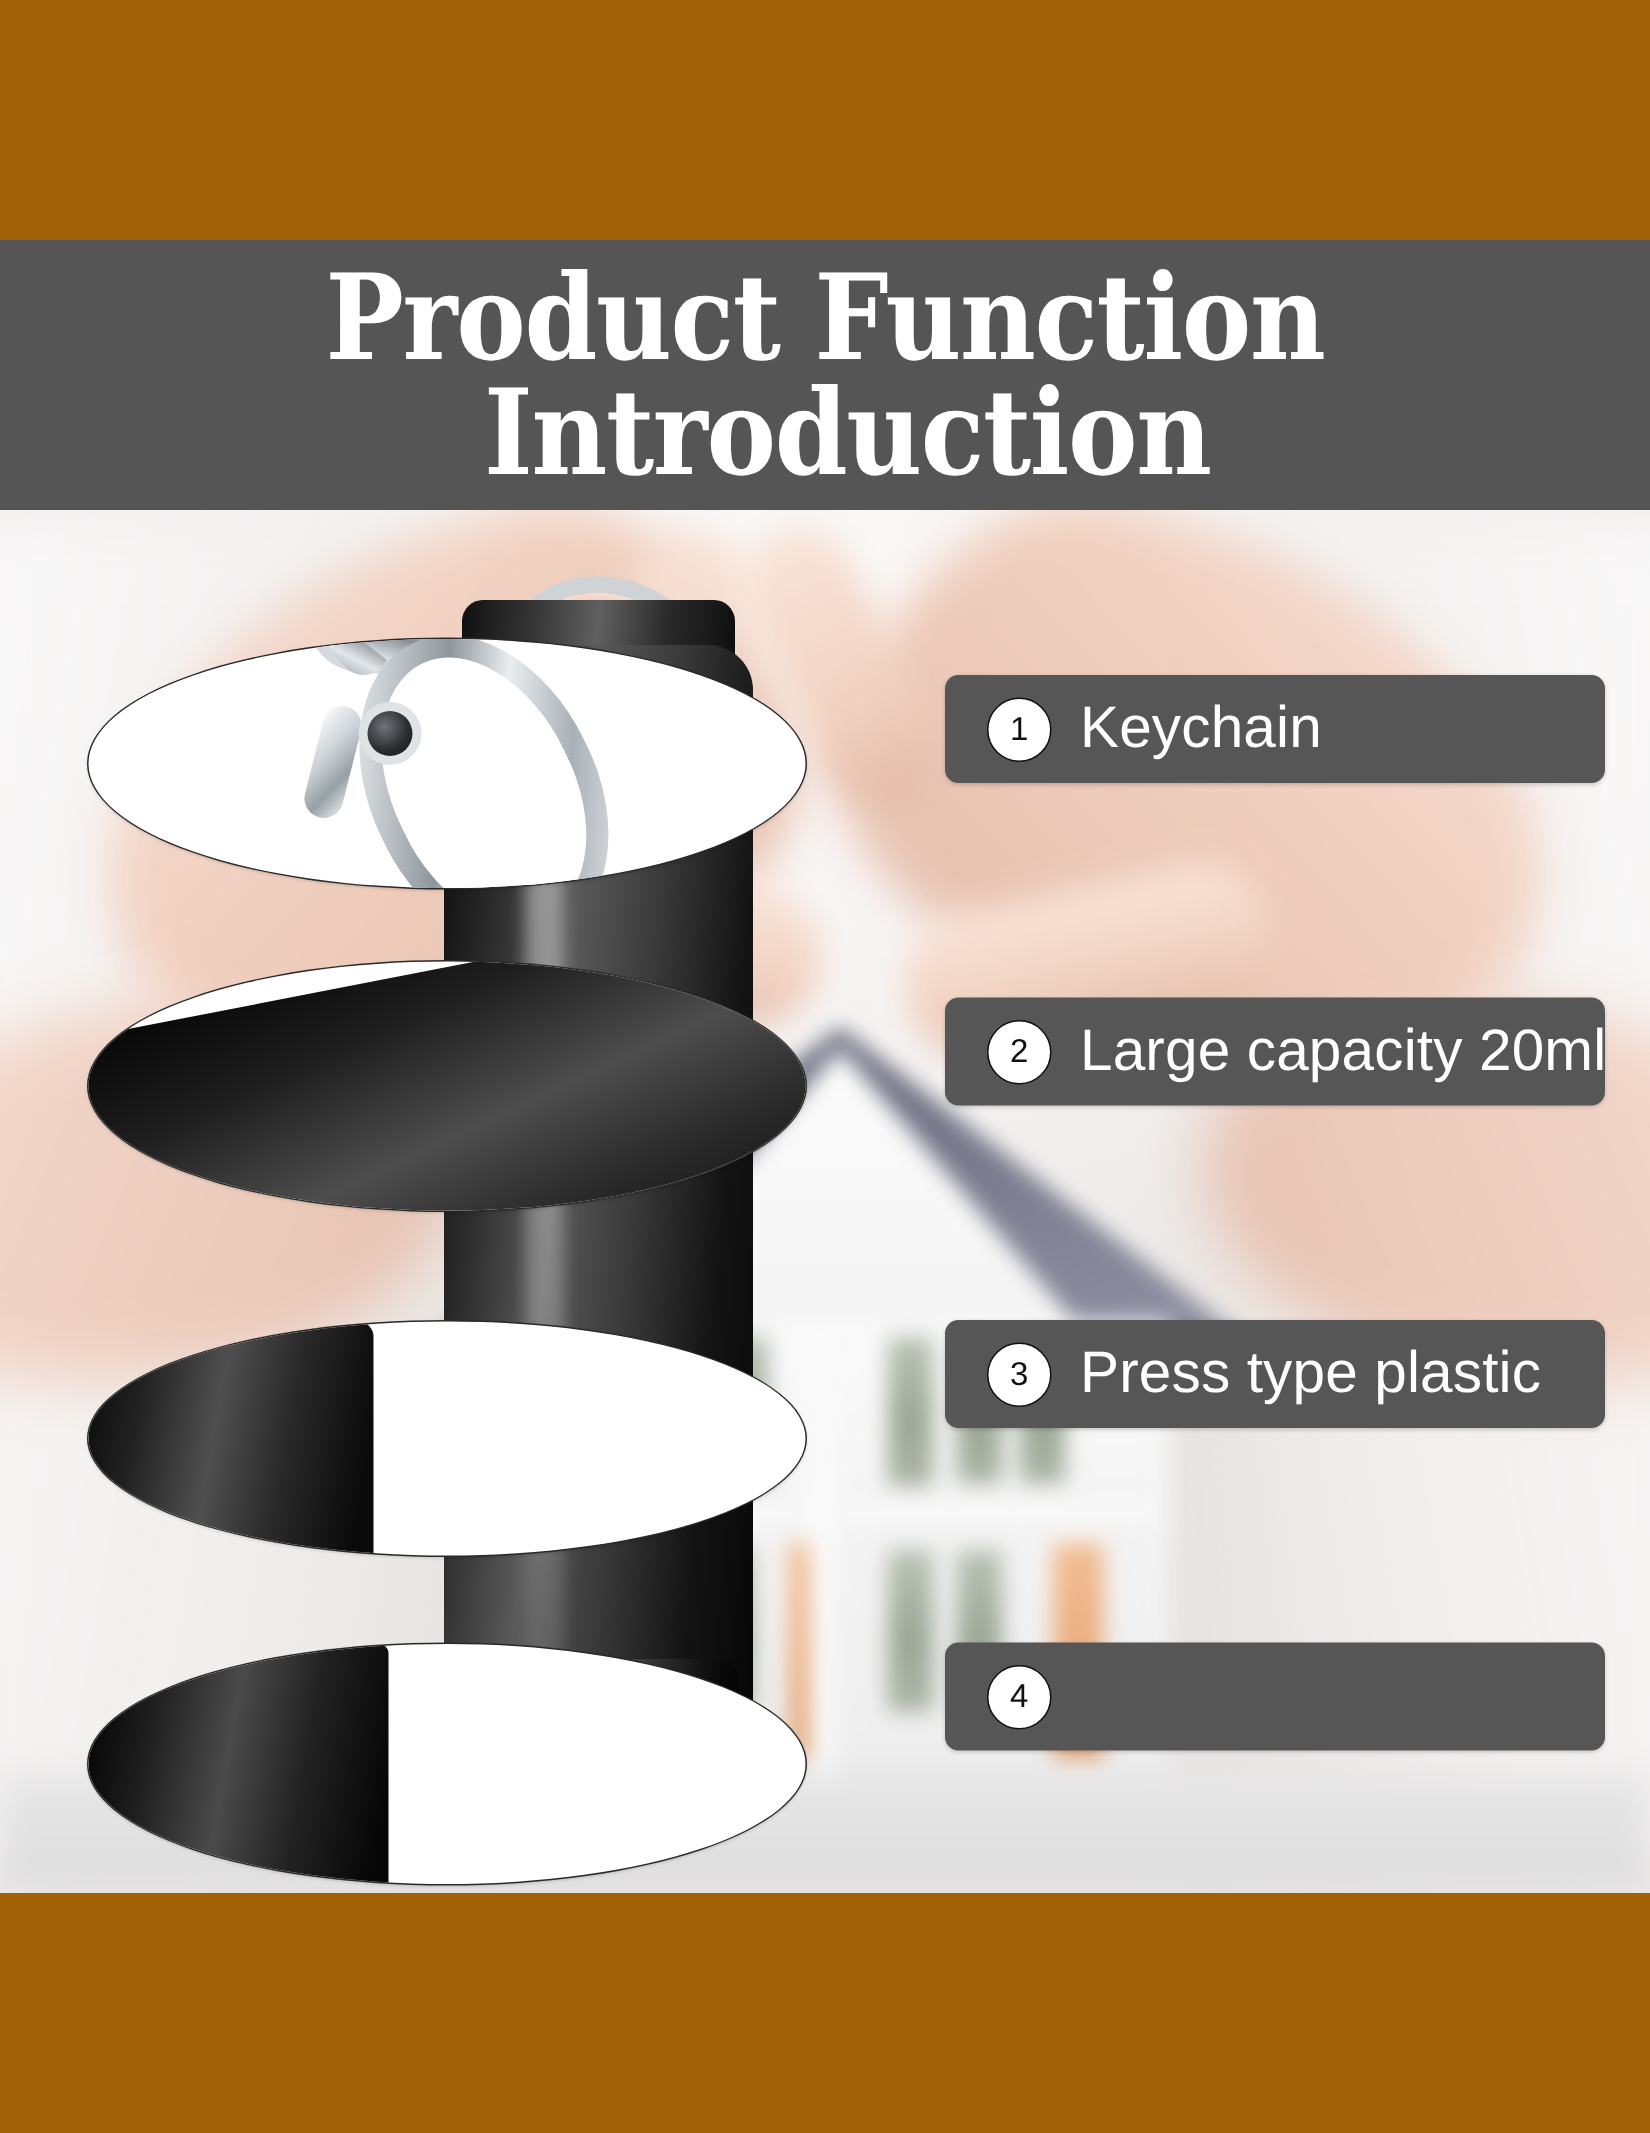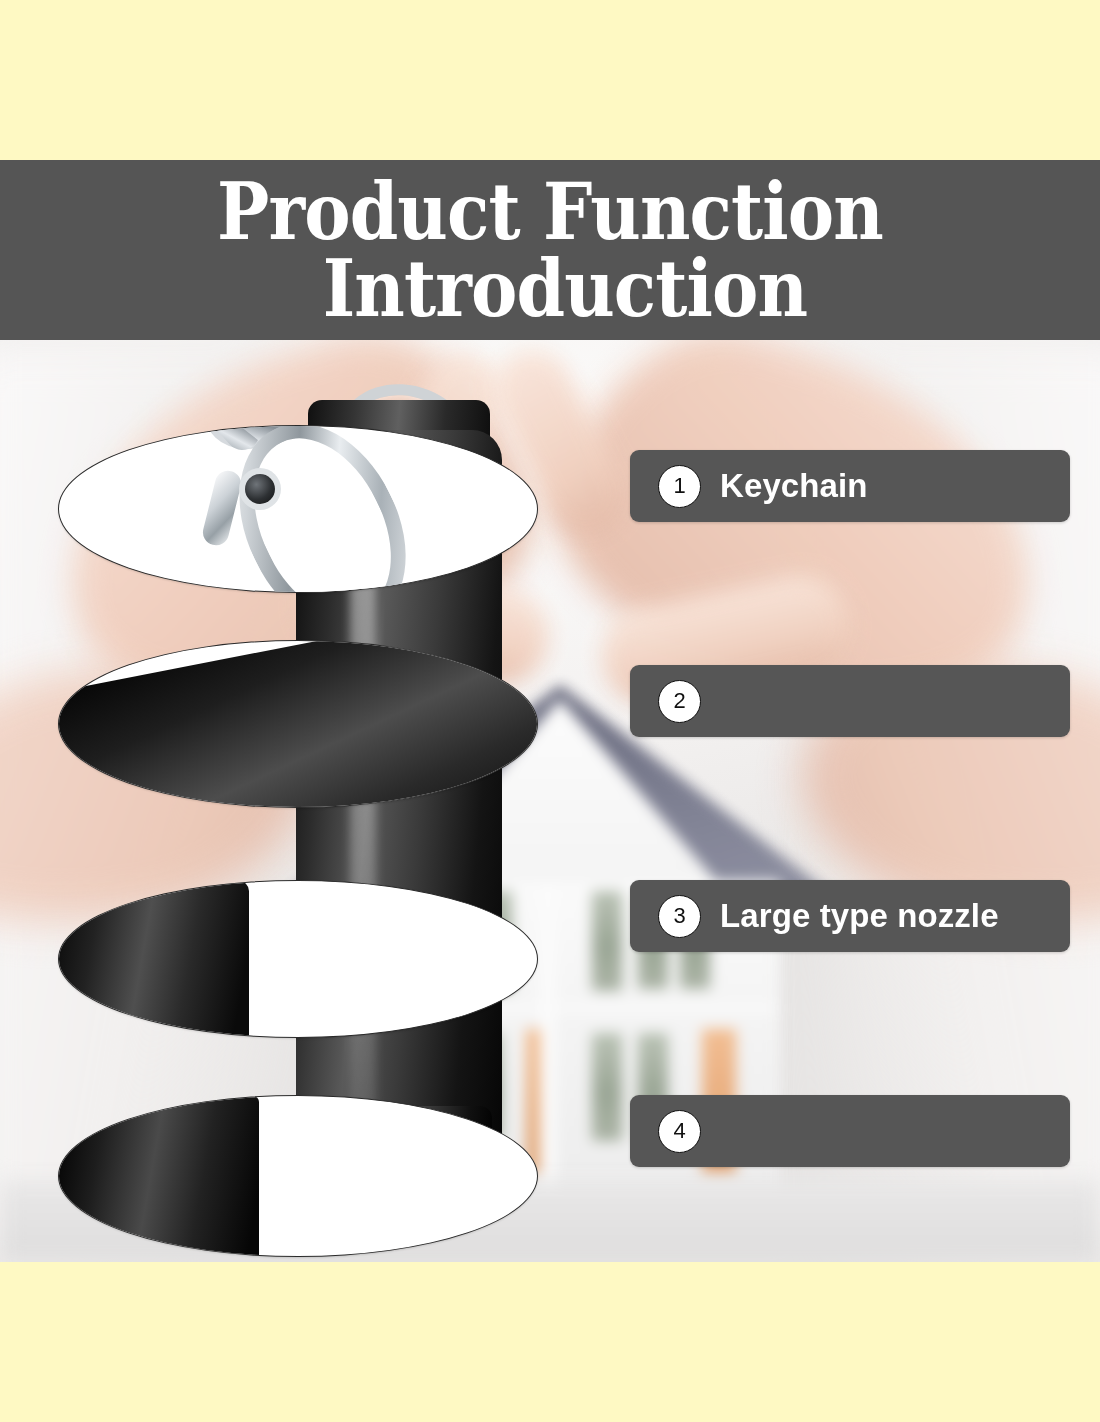--- a/index.html
+++ b/index.html
@@ -2,21 +2,21 @@
 <html><head>
 <meta charset="utf-8">
 <style>
   html,body{margin:0;padding:0;background:#fff;}
   body{
     width:1100px;height:1422px;position:relative;overflow:hidden;
     font-family:"Liberation Sans",sans-serif;
   }
 
   
-  #page{position:absolute;inset:0;background:#fef9c3;}
+  #page{position:absolute;inset:0;background:#a16207;}
 
   
   #header-band{
     position:absolute;left:0;top:160px;width:1100px;height:180px;
     background:#555555;overflow:hidden;
   }
   #header-title{
     position:absolute;left:0;top:0;width:1100px;height:180px;
     display:flex;flex-direction:column;align-items:center;justify-content:center;
     color:#ffffff;
@@ -228,21 +228,21 @@
     box-shadow:0 1px 3px rgba(0,0,0,.18);
   }
   .pill .num{
     width:41px;height:41px;min-width:41px;margin-left:28px;
     border-radius:50%;background:#ffffff;border:1.5px solid #111;
     display:flex;align-items:center;justify-content:center;
     color:#111;font-size:22px;font-weight:400;line-height:1;
     font-family:"Liberation Sans",sans-serif;
   }
   .pill .ptext{
-    margin-left:19px;color:#ffffff;font-size:33px;font-weight:700;
+    margin-left:19px;color:#ffffff;font-size:39px;font-weight:400;
     letter-spacing:.1px;white-space:nowrap;
     font-family:"Liberation Sans",sans-serif;
   }
 </style>
 </head>
 <body>
 
 <div id="page">
 
   <div id="header-band">
@@ -332,25 +332,26 @@
       </div>
     </div>
 
     <div class="pill" style="top:110px;">
       <div class="num">1</div>
       <div class="ptext">Keychain</div>
     </div>
 
     <div class="pill" style="top:325px;">
       <div class="num">2</div>
+      <div class="ptext">Large capacity 20ml</div>
     </div>
 
     <div class="pill" style="top:540px;">
       <div class="num">3</div>
-      <div class="ptext">Large type nozzle</div>
+      <div class="ptext">Press type plastic</div>
     </div>
 
     <div class="pill" style="top:755px;">
       <div class="num">4</div>
     </div>
 
   </div>
 </div>
 
 </body></html>

